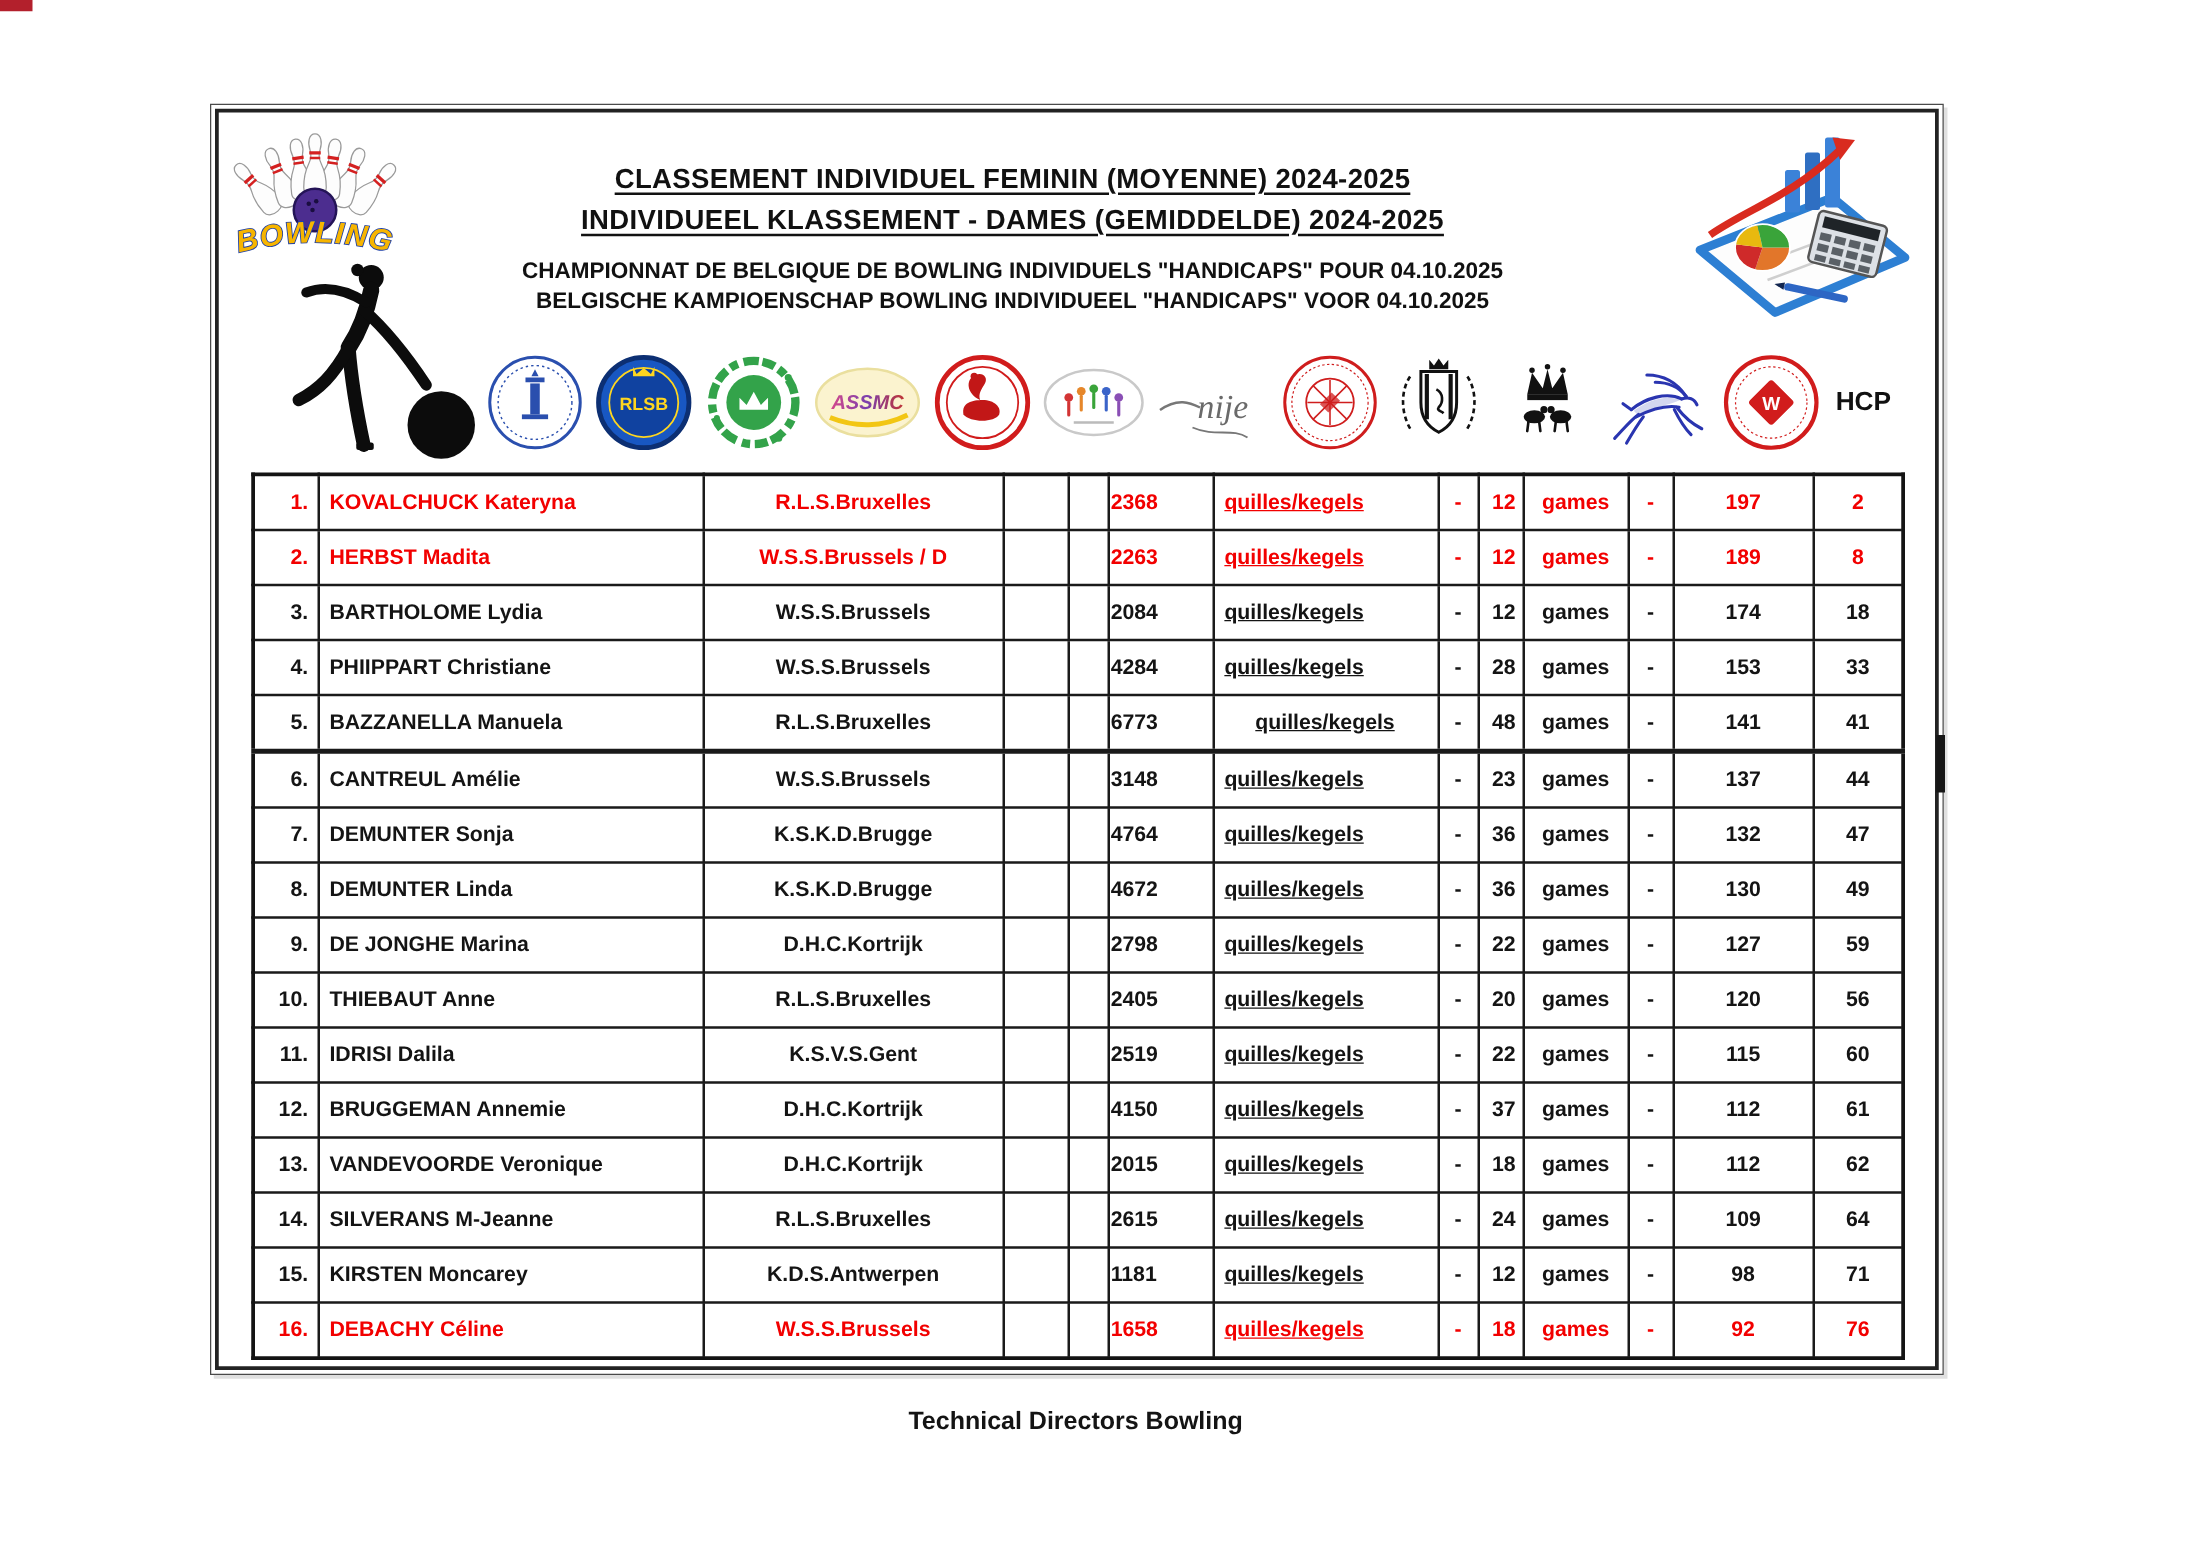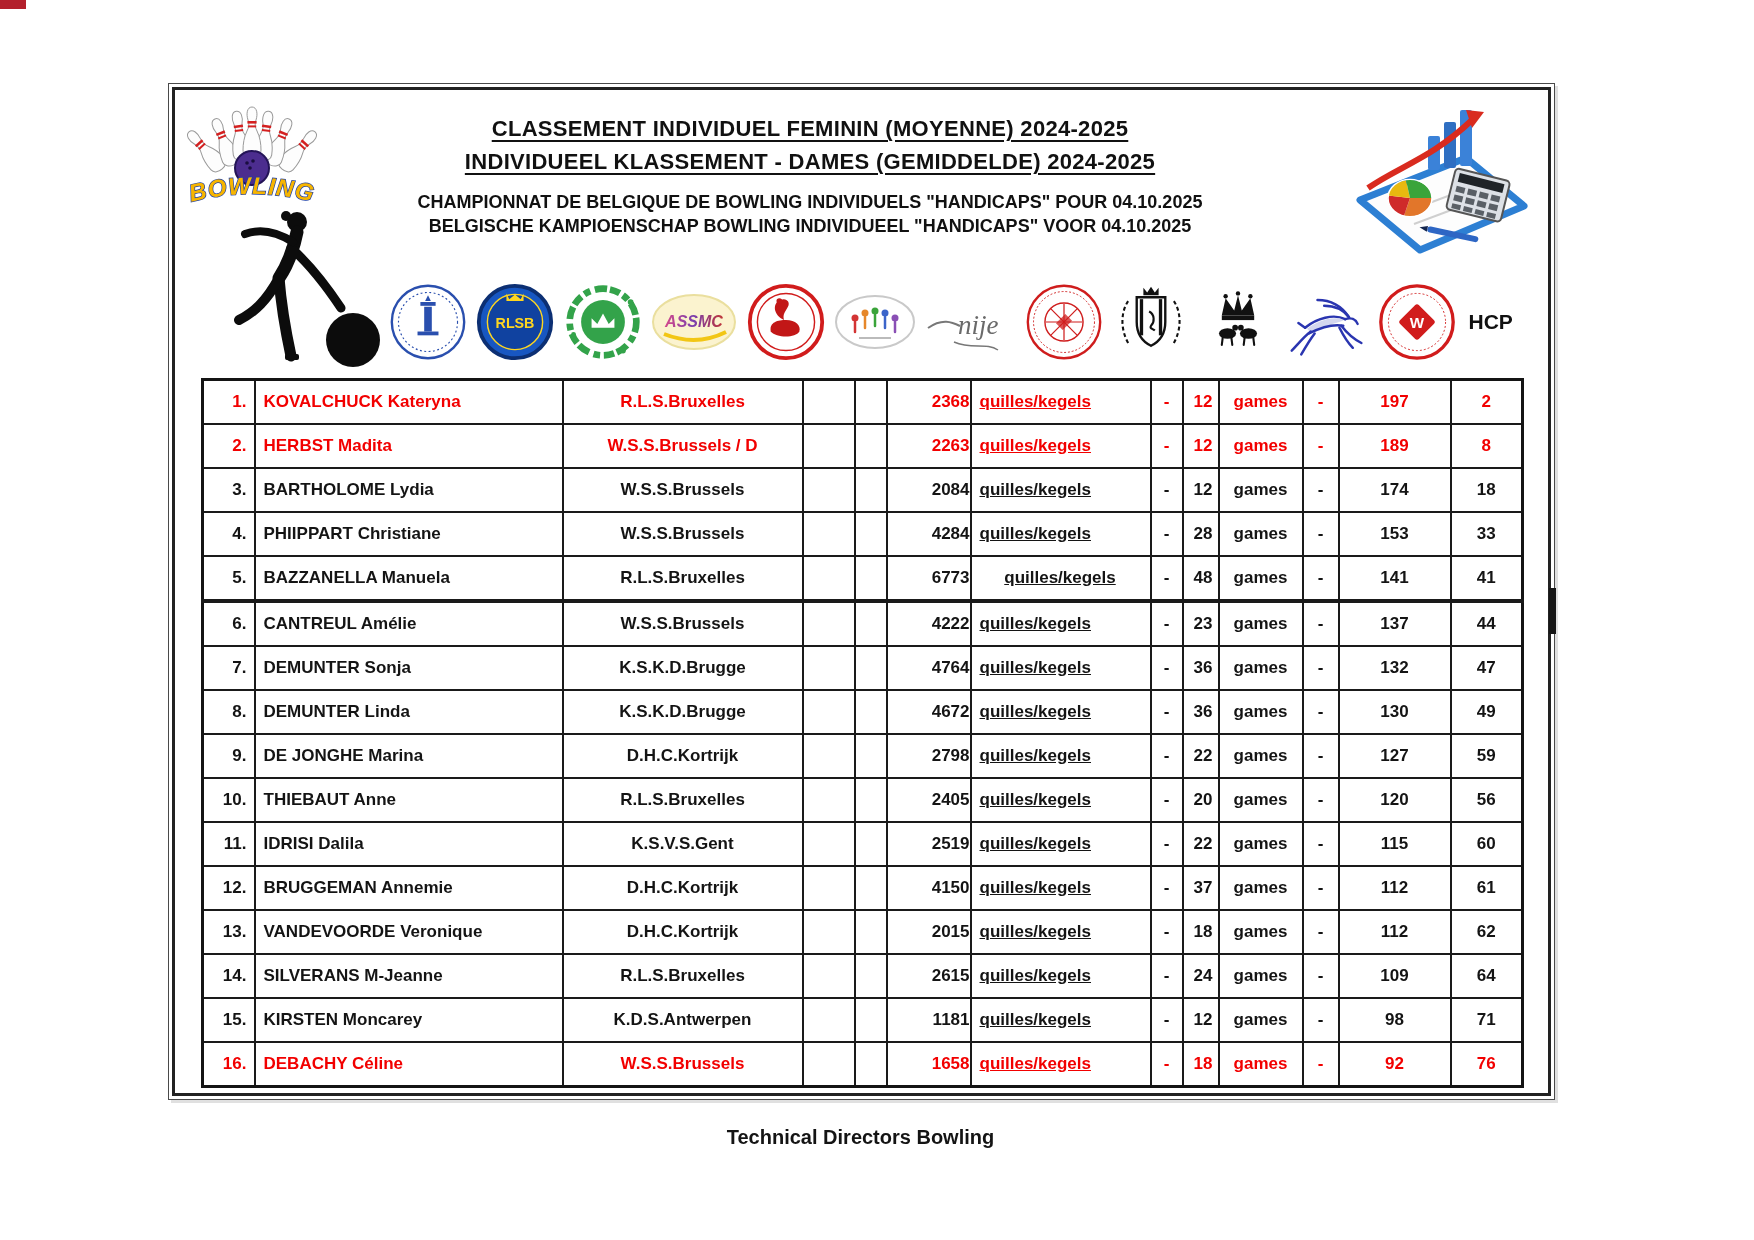--- a/index.html
+++ b/index.html
@@ -5,21 +5,21 @@
   html,body{margin:0;padding:0;background:#fff;}
   .page{position:relative;width:1754px;height:1240px;background:#fff;overflow:hidden;
         font-family:"Liberation Sans","DejaVu Sans",sans-serif;color:#111;}
   .corner-artifact{position:absolute;left:0;top:0;width:26px;height:9px;background:#b3202c;}
   .edge-tick{position:absolute;left:1549px;top:588px;width:7px;height:46px;background:#161616;}
   .doc-box{position:absolute;left:168px;top:83px;width:1385px;height:1015px;border:1px solid #4a4a4a;
            box-shadow:3px 3px 0 rgba(0,0,0,0.12);}
   .doc-inner{position:absolute;inset:3px;border:3px solid #222;background:#fff;}
 
   
-  .titles{position:absolute;left:170px;top:22px;width:930px;text-align:center;}
+  .titles{position:absolute;left:170px;top:36px;width:930px;text-align:center;}
   .title-line{font-size:22px;font-weight:bold;letter-spacing:.3px;text-decoration:underline;
               text-underline-offset:4px;text-decoration-thickness:2px;line-height:1.5;}
   .subtitles{margin-top:12px;}
   .subtitle-line{font-size:18px;font-weight:bold;line-height:1.35;}
 
   .bowling-logo{position:absolute;left:10px;top:12px;width:135px;height:112px;}
   .bowler-figure{position:absolute;left:52px;top:118px;width:172px;height:172px;}
   .stats-illustration{position:absolute;right:16px;top:12px;width:188px;height:152px;}
 
   .logos-row{position:absolute;left:213px;top:184px;width:1125px;height:96px;
@@ -29,21 +29,21 @@
 
   
   .table-wrap{position:absolute;left:26px;top:288px;}
   table.ranking{border-collapse:collapse;table-layout:fixed;width:1320px;
                 border:3px solid #141414;}
   table.ranking td{border:2px solid #1a1a1a;height:40px;font-size:17px;font-weight:bold;
                    vertical-align:middle;color:#141414;white-space:nowrap;overflow:hidden;}
   td.c-rank{text-align:right;padding-right:7px;}
   td.c-name{text-align:left;padding-left:8px;}
   td.c-club{text-align:center;}
-  td.c-pins{text-align:right;padding-right:0;}
+  td.c-pins{text-align:left;padding-right:0;}
   td.c-unit{text-align:left;padding-left:8px;text-decoration:underline;}
   td.c-unit.centered{text-align:center;padding-left:0;}
   td.c-dash{text-align:center;}
   td.c-count{text-align:right;padding-right:5px;}
   td.c-games{text-align:center;}
   td.c-avg{text-align:center;}
   td.c-hcp{text-align:center;}
   tr.hl td{color:var(--hl,#f20000);}
   tr.seam td{border-top-width:4px;}
 
@@ -415,21 +415,21 @@
                 <td class="c-dash">-</td>
                 <td class="c-avg">141</td>
                 <td class="c-hcp">41</td>
               </tr>
               <tr class="seam">
                 <td class="c-rank">6.</td>
                 <td class="c-name">CANTREUL Amélie</td>
                 <td class="c-club">W.S.S.Brussels</td>
                 <td class="c-e"></td>
                 <td class="c-e"></td>
-                <td class="c-pins">4222</td>
+                <td class="c-pins">3148</td>
                 <td class="c-unit">quilles/kegels</td>
                 <td class="c-dash">-</td>
                 <td class="c-count">23</td>
                 <td class="c-games">games</td>
                 <td class="c-dash">-</td>
                 <td class="c-avg">137</td>
                 <td class="c-hcp">44</td>
               </tr>
               <tr>
                 <td class="c-rank">7.</td>

